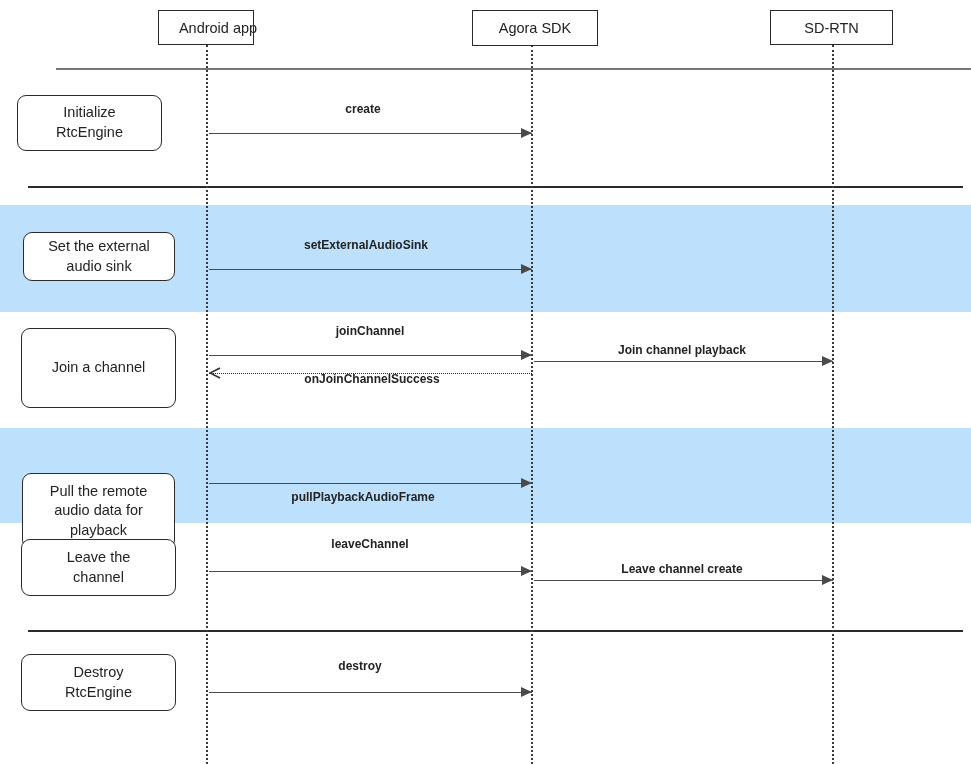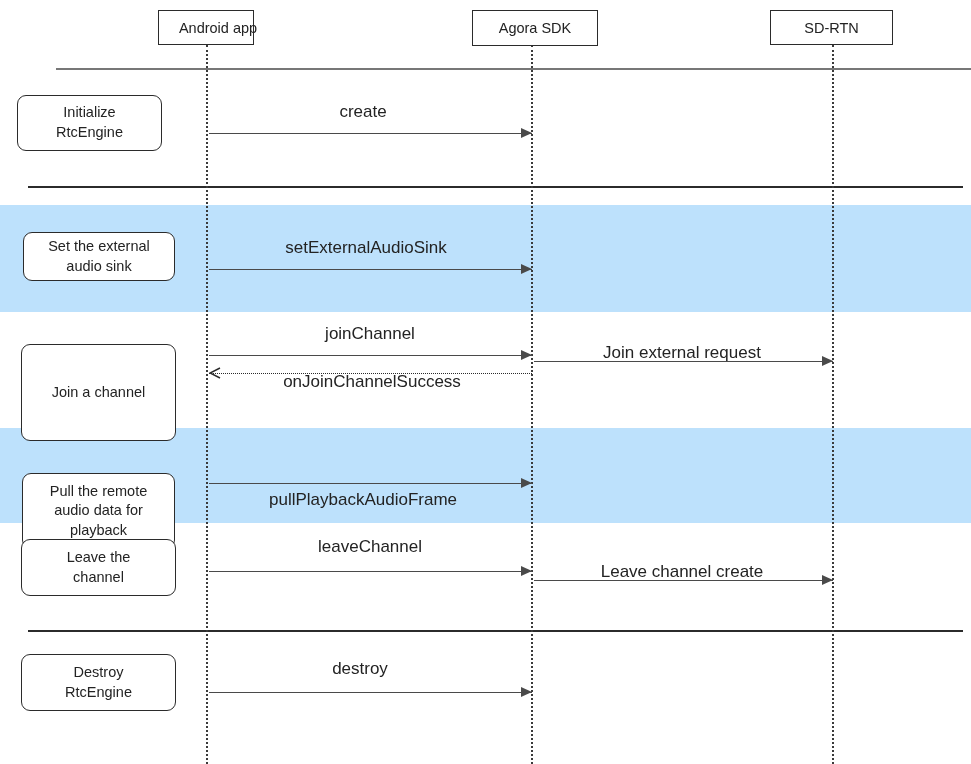--- a/index.html
+++ b/index.html
@@ -93,24 +93,25 @@
   }
   
   .head-open-l {
     position: absolute;
     top: -6px;
     width: 12px; height: 12px;
   }
   .head-open-l svg { display: block; }
   .msg-label {
     position: absolute;
-    font-size: 17px;
+    font-size: 12px;
     color: #232323;
     white-space: nowrap;
     transform: translateX(-50%);
+    font-weight: bold;
   }
   .msg-label.on-line {
     background: #ffffff;
     padding: 0 3px;
   }
 </style>
 </head>
 <body>
 
 <div id="diagram" style="width: 971px; height: 764px;">
@@ -150,21 +151,21 @@
           <div>Initialize</div>
           <div>RtcEngine</div>
         </div>
       </div>
       <div class="stepbox" style="left: 23px; top: 232px; width: 152px; height: 49px;">
         <div>
           <div>Set the external</div>
           <div>audio sink</div>
         </div>
       </div>
-      <div class="stepbox" style="left: 21px; top: 328px; width: 155px; height: 97px; margin-top: 16px;">
+      <div class="stepbox" style="left: 21px; top: 328px; width: 155px; height: 80px;">
         <div>
           <div>Join a channel</div>
         </div>
       </div>
       <div class="stepbox" style="left: 22px; top: 441px; width: 153px; height: 76px; margin-top: 32px;">
         <div>
           <div>Pull the remote</div>
           <div>audio data for</div>
           <div>playback</div>
         </div>
@@ -196,21 +197,21 @@
       <div class="msg-label" style="left: 366px; top: 238px;">setExternalAudioSink</div>
       <div class="msg solid" style="left: 209px; top: 355px; width: 323px;">
         <div class="line" style="width: 323px;"></div>
         <div class="head-filled-r" style="left: 312px; border-left-color: rgb(74, 74, 74);"></div>
       </div>
       <div class="msg-label" style="left: 370px; top: 324px;">joinChannel</div>
       <div class="msg solid" style="left: 534px; top: 361px; width: 299px;">
         <div class="line" style="width: 299px;"></div>
         <div class="head-filled-r" style="left: 288px; border-left-color: rgb(74, 74, 74);"></div>
       </div>
-      <div class="msg-label on-line" style="left: 682px; top: 343px;">Join external request</div>
+      <div class="msg-label on-line" style="left: 682px; top: 343px;">Join channel playback</div>
       <div class="msg dotted" style="left: 209px; top: 373px; width: 323px;">
         <div class="line" style="width: 323px;"></div>
         <div class="head-open-l" style="left: 0px;">
           <svg width="12" height="12" viewBox="0 0 12 12">
             <path d="M11 1 L1 6 L11 11" fill="none" stroke="#2b2b2b" stroke-width="1.5"></path>
           </svg>
         </div>
       </div>
       <div class="msg-label" style="left: 372px; top: 372px;">onJoinChannelSuccess</div>
       <div class="msg solid" style="left: 209px; top: 483px; width: 323px;">

